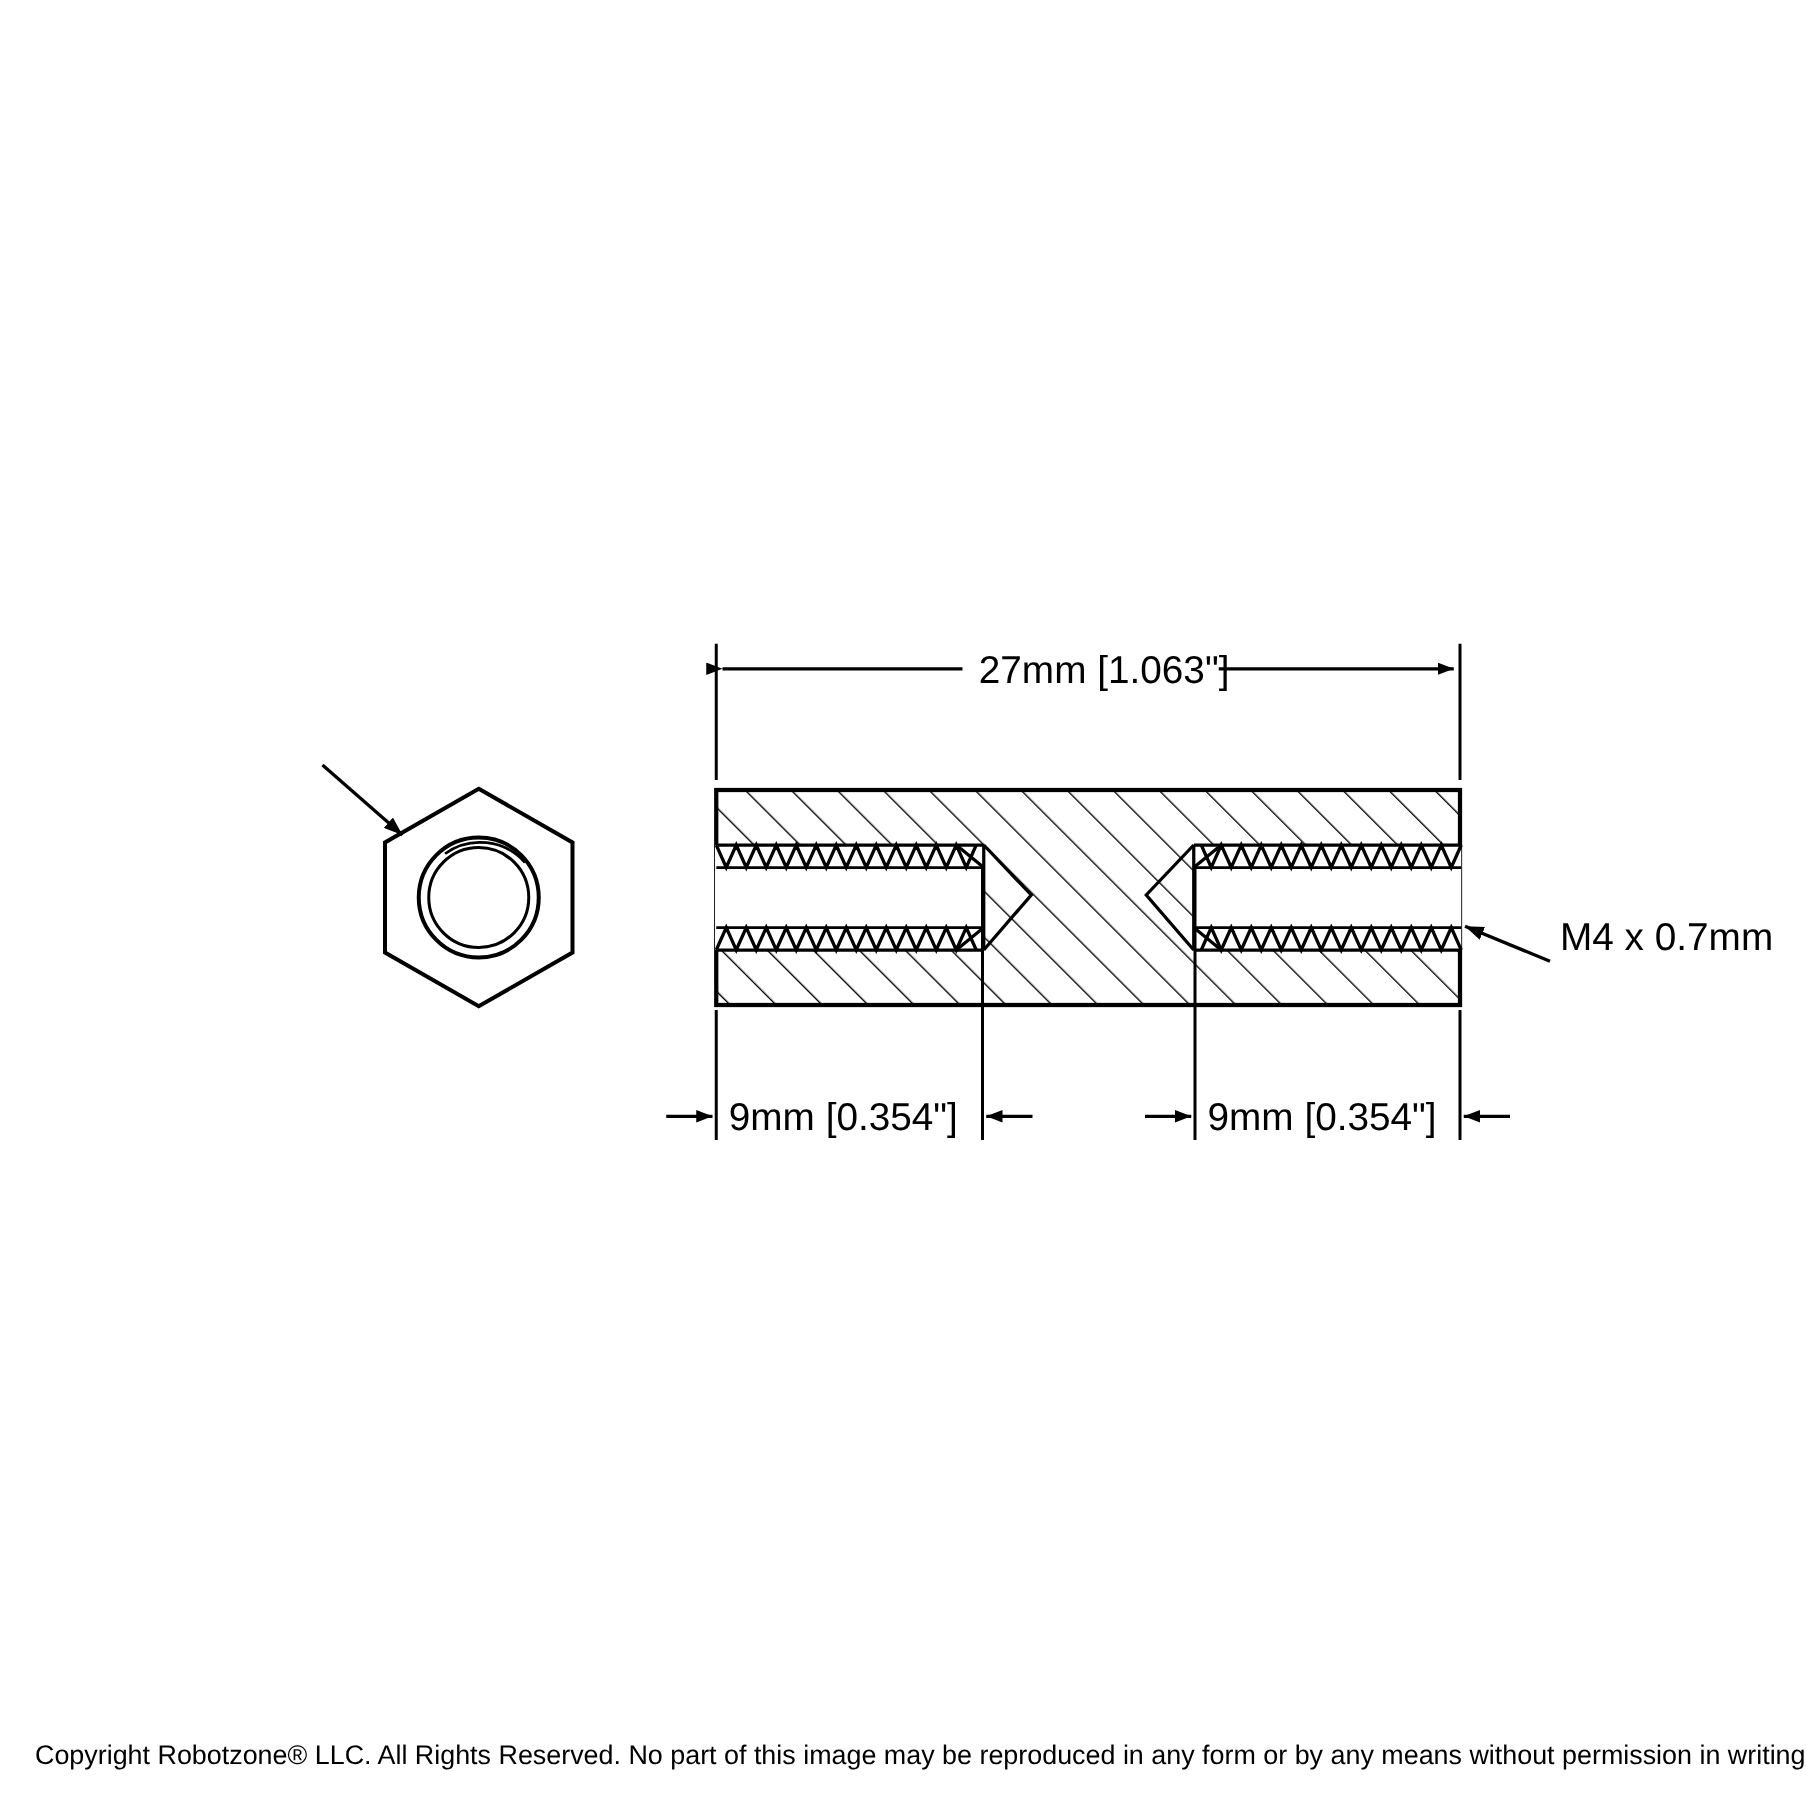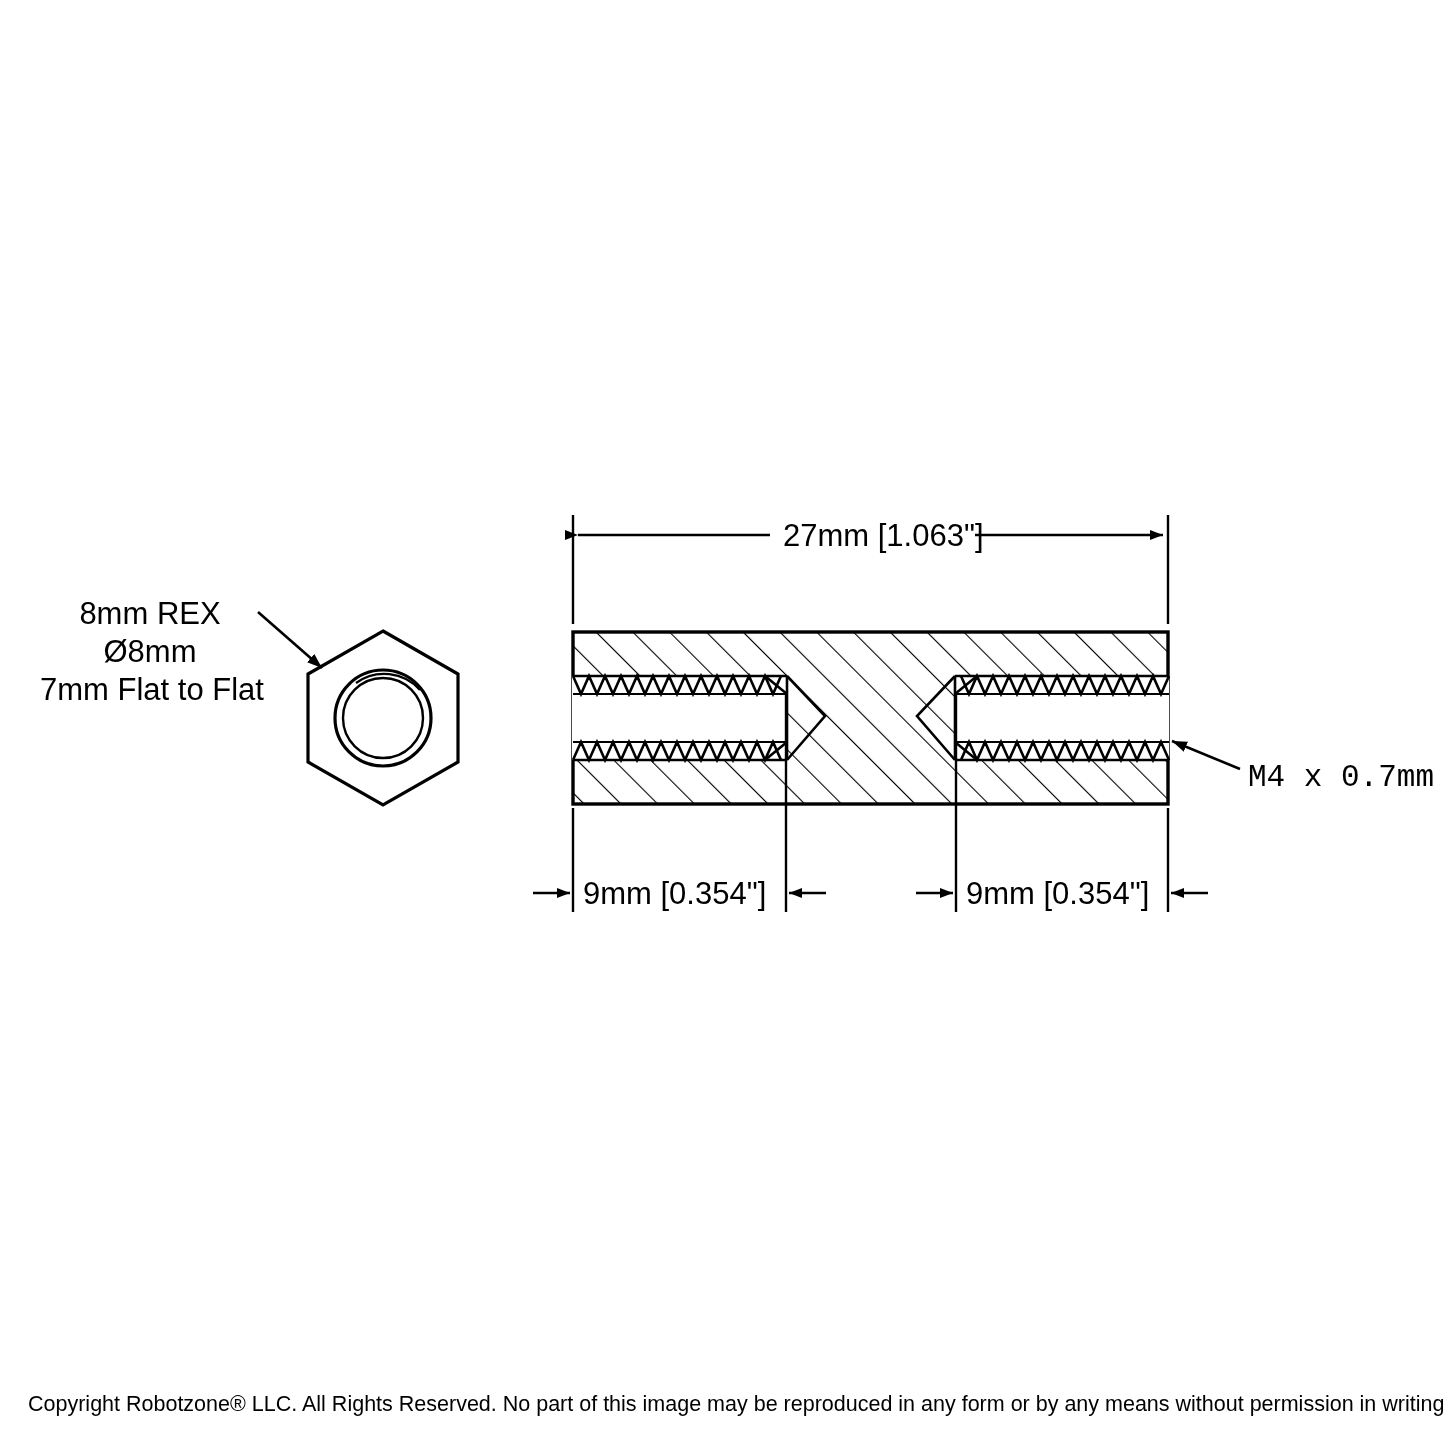--- a/index.html
+++ b/index.html
@@ -146,29 +146,24 @@
       <line x1="1168" y1="808" x2="1168" y2="912" stroke-width="2.4"></line>
       <line x1="916" y1="893" x2="953" y2="893" stroke-width="2.6" marker-end="url(#arrIn)"></line>
       <line x1="1208" y1="893" x2="1171" y2="893" stroke-width="2.6" marker-end="url(#arrIn)"></line>
     </g>
 
     <g>
       <line x1="1240" y1="769" x2="1172" y2="741" stroke="#000" stroke-width="2.6" marker-end="url(#arrHead)"></line>
     </g>
   </svg>
 
-  <div class="lbl note-text" style="left:40px; top:595px; width:220px;">
-    <div>8mm REX</div>
-    <div>Ø8mm</div>
-    <div>7mm Flat to Flat</div>
-  </div>
 
   <div class="lbl dim-text" style="left:783px; top:518px;">27mm [1.063"]</div>
 
   <div class="lbl dim-text" style="left:583px; top:876px;">9mm [0.354"]</div>
 
   <div class="lbl dim-text" style="left:966px; top:876px;">9mm [0.354"]</div>
 
-  <div class="lbl dim-text" style="left:1248px; top:760px;font-family:Liberation Mono, monospace;">M4 x 0.7mm</div>
+  <div class="lbl dim-text" style="left:1248px; top:732px;">M4 x 0.7mm</div>
 
   <div class="copyright">Copyright Robotzone® LLC.  All Rights Reserved. No part of this image may be reproduced in any form or by any means without permission in writing from Robotzone® LLC.</div>
 
 </div>
 
 </body></html>

